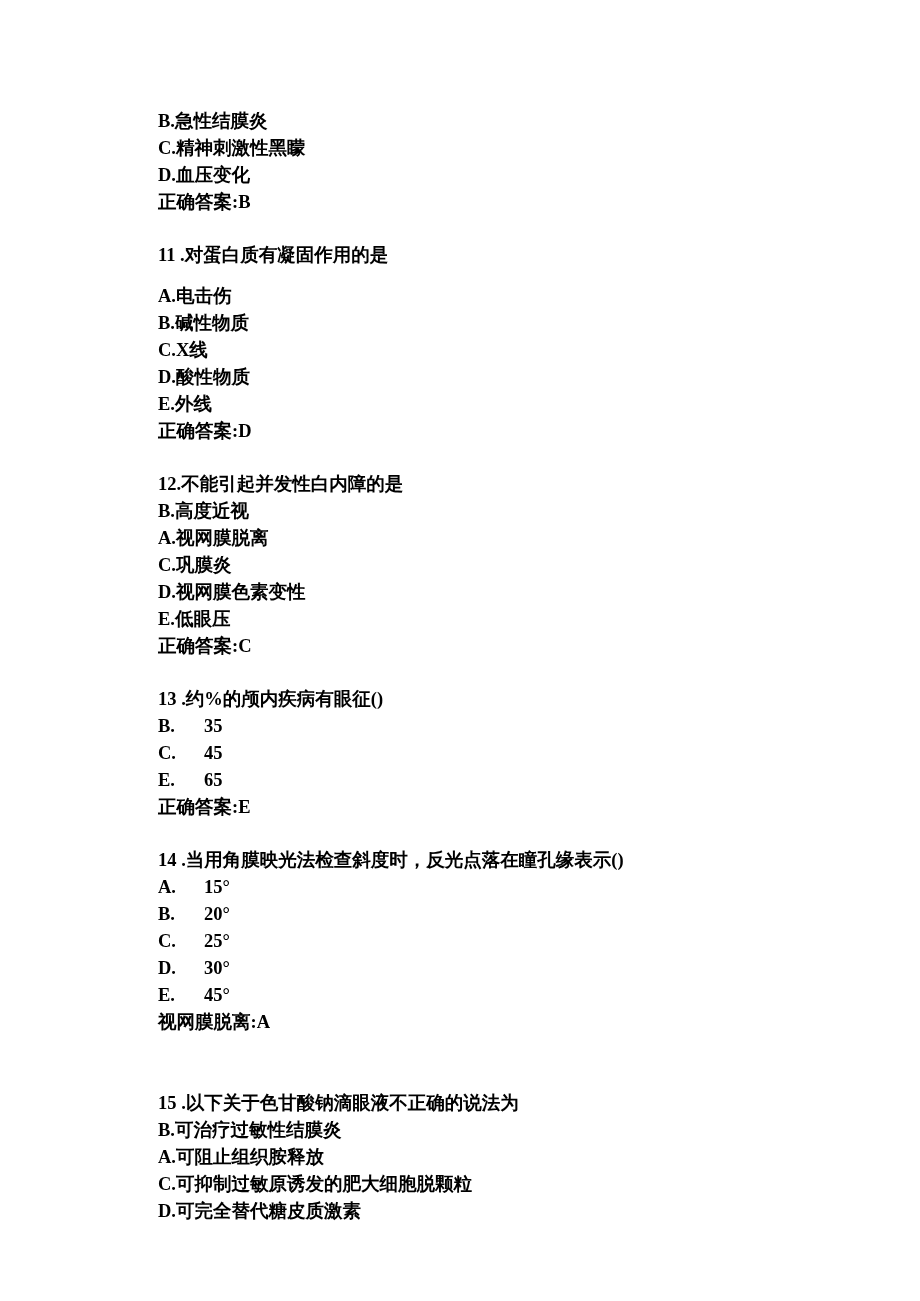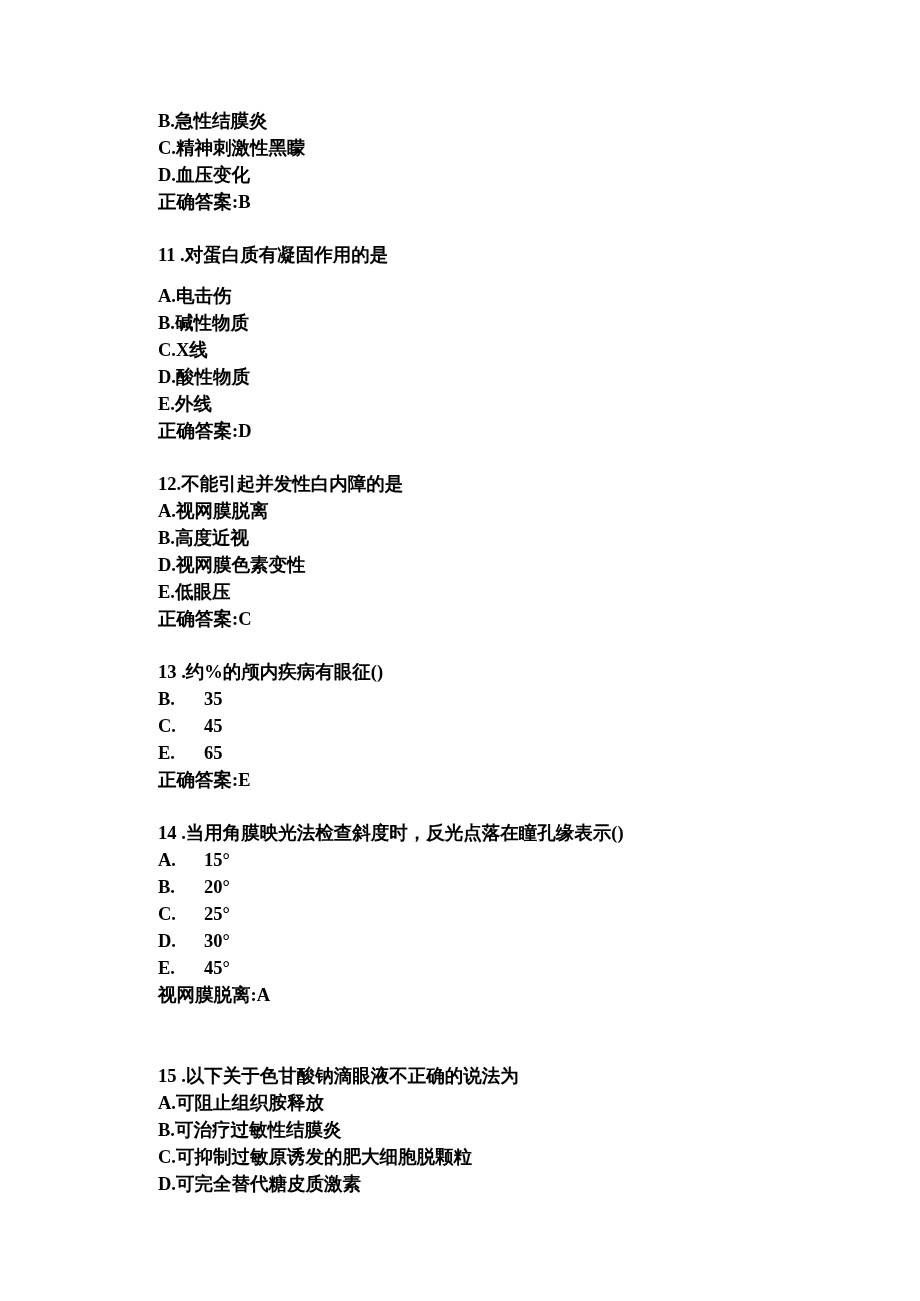--- a/index.html
+++ b/index.html
@@ -45,22 +45,23 @@
     <div class="line">B.碱性物质</div>
     <div class="line">C.X线</div>
     <div class="line">D.酸性物质</div>
     <div class="line">E.外线</div>
     <div class="line">正确答案:D</div>
   </div>
 </div>
 
 <div class="block">
   <div class="line">12.不能引起并发性白内障的是</div>
+  <div class="line">B.高度近视</div>
   <div class="line">A.视网膜脱离</div>
-  <div class="line">B.高度近视</div>
+  <div class="line">C.巩膜炎</div>
   <div class="line">D.视网膜色素变性</div>
   <div class="line">E.低眼压</div>
   <div class="line">正确答案:C</div>
 </div>
 
 <div class="block">
   <div class="line">13 .约%的颅内疾病有眼征()</div>
   <div class="line"><span class="opt-letter-wide">B.</span><span>35</span></div>
   <div class="line"><span class="opt-letter-wide">C.</span><span>45</span></div>
   <div class="line"><span class="opt-letter-wide">E.</span><span>65</span></div>
@@ -74,17 +75,17 @@
   <div class="line"><span class="opt-letter-wide">C.</span><span>25°</span></div>
   <div class="line"><span class="opt-letter-wide">D.</span><span>30°</span></div>
   <div class="line"><span class="opt-letter-wide">E.</span><span>45°</span></div>
   <div class="line">视网膜脱离:A</div>
 </div>
 
 <div style="height:28px"></div>
 
 <div class="block">
   <div class="line">15 .以下关于色甘酸钠滴眼液不正确的说法为</div>
+  <div class="line">B.可治疗过敏性结膜炎</div>
   <div class="line">A.可阻止组织胺释放</div>
-  <div class="line">B.可治疗过敏性结膜炎</div>
   <div class="line">C.可抑制过敏原诱发的肥大细胞脱颗粒</div>
   <div class="line">D.可完全替代糖皮质激素</div>
 </div>
 
 </body></html>

